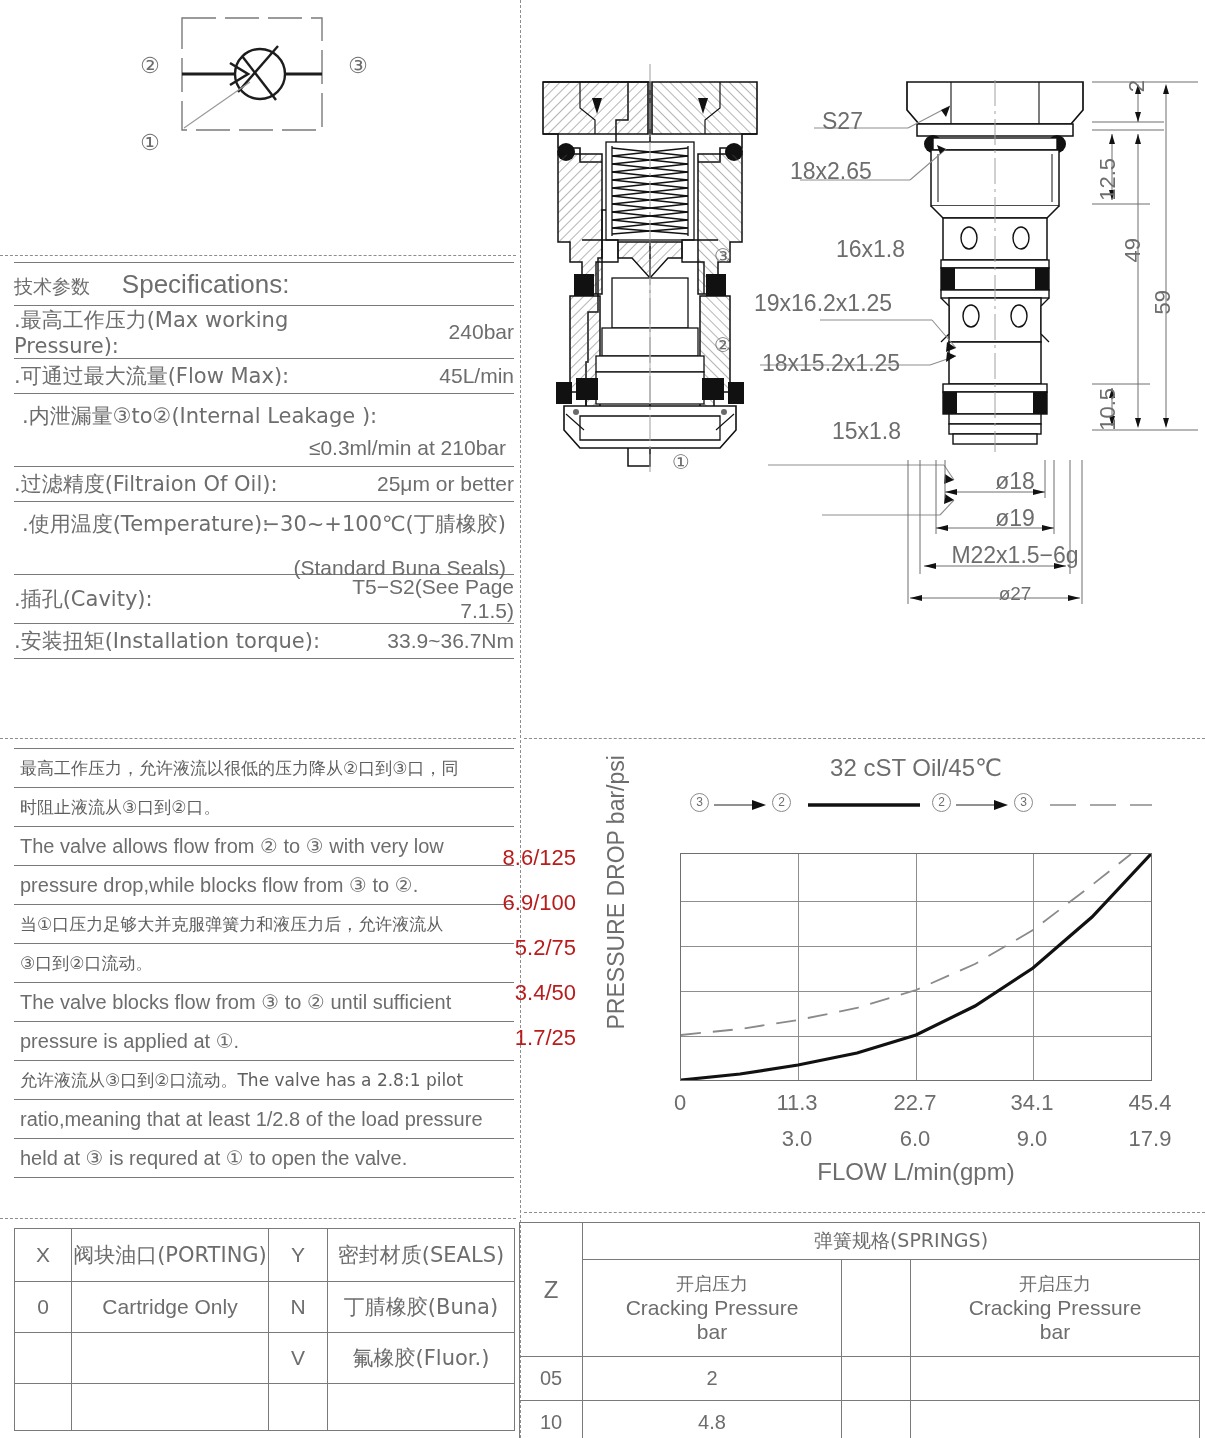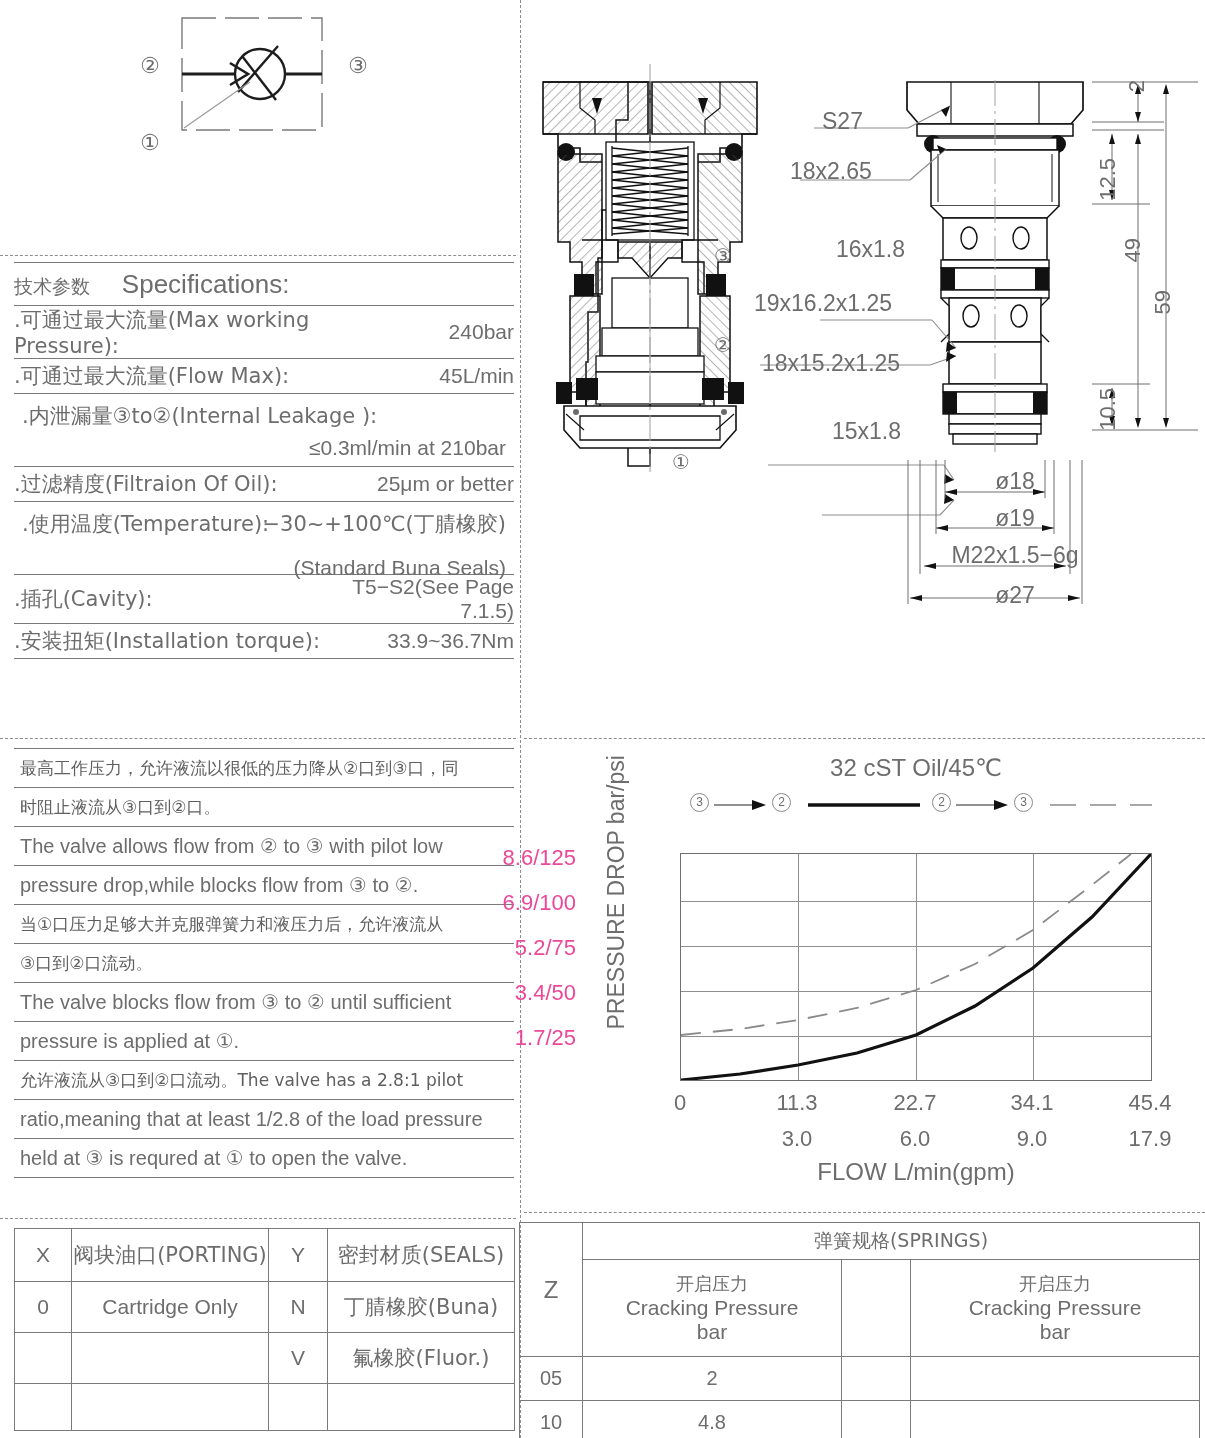--- a/index.html
+++ b/index.html
@@ -43,21 +43,21 @@
   
   #springs-table{left:519px;top:1222px;}
   #springs-table td{text-align:center;font-size:20px;}
 
   
   #chart{position:absolute;left:530px;top:748px;width:672px;height:448px;}
   #plot{position:absolute;left:150px;top:105px;width:472px;height:228px;
         border:1px solid #6f6f6f;box-sizing:border-box;}
   #plot .grid{position:absolute;background:#8e8e8e;}
   #plot svg{position:absolute;left:0;top:0;}
-  .ylab{position:absolute;right:626px;font-size:22px;color:#ec4899;text-align:center;white-space:nowrap;}
+  .ylab{position:absolute;right:626px;font-size:22px;color:#b91c1c;text-align:center;white-space:nowrap;}
   .xlab{position:absolute;font-size:22px;color:#6d6d6d;text-align:center;white-space:nowrap;}
   #ytitle{position:absolute;left:-44px;top:138px;width:260px;
           transform:rotate(-90deg);transform-origin:center;
           font-size:23px;color:#6d6d6d;text-align:center;white-space:nowrap;}
 
   .circnum{display:inline-block;border:1px solid #8a8a8a;border-radius:50%;
            width:17px;height:17px;line-height:16px;text-align:center;
            font-size:12px;color:#6d6d6d;vertical-align:middle;}
 </style>
 </head>
@@ -362,33 +362,33 @@
           <polygon points="180,142 168,139 168,145"></polygon>
       </g>
     </svg>
   </div>
   <div class="txt cen" style="left:940px;top:470px;width:150px;font-size:23px;">
     <span>ø18</span></div>
   <div class="txt cen" style="left:940px;top:507px;width:150px;font-size:23px;">
     <span>ø19</span></div>
   <div class="txt cen" style="left:920px;top:544px;width:190px;font-size:23px;">
     <span>M22x1.5−6g</span></div>
-  <div class="txt cen" style="left:930px;top:584px;width:170px;font-size:23px;">
+  <div class="txt cen" style="left:930px;top:584px;width:170px;font-size:19px;">
     <span>ø27</span></div>
 
   <table class="tbl spec" id="spec-table">
     <tbody>
         <tr>
       <td class="pad-l" colspan="2" style="height:42px;">
         <span class="cjk">技术参数</span>
         <span style="font-size:26px;padding-left:26px;">Specifications:</span>
       </td>
     </tr>
     <tr>
-      <td class="pad-l cjk" style="width:320px;">.可通过最大流量(Max working Pressure):</td>
+      <td class="pad-l cjk" style="width:320px;">.最高工作压力(Max working Pressure):</td>
       <td class="pad-r">240bar</td>
     </tr>
     <tr>
       <td class="pad-l cjk">.可通过最大流量(Flow Max):</td>
       <td class="pad-r">45L/min</td>
     </tr>
     <tr>
       <td class="pad-l cjk" colspan="2" style="height:72px;position:relative;">
         <span style="position:absolute;left:8px;top:8px;">.内泄漏量③to②(Internal Leakage ):</span>
         <span style="position:absolute;right:8px;top:42px;font-family:'Liberation Sans',sans-serif;font-size:21px;margin-left:34px;">≤0.3ml/min at 210bar</span>
@@ -418,21 +418,21 @@
 
   <table class="tbl" id="desc-table">
     <tbody>
         <tr>
           <td class="cn">最高工作压力，允许液流以很低的压力降从②口到③口，同</td>
         </tr>
     <tr>
           <td class="cn">时阻止液流从③口到②口。</td>
         </tr>
     <tr>
-          <td>The valve allows flow from ② to ③ with pilot low</td>
+          <td>The valve allows flow from ② to ③ with very low</td>
         </tr>
     <tr>
           <td>pressure drop,while blocks flow from ③ to ②.</td>
         </tr>
     <tr>
           <td class="cn">当①口压力足够大并克服弹簧力和液压力后，允许液流从</td>
         </tr>
     <tr>
           <td class="cn">③口到②口流动。</td>
         </tr>

